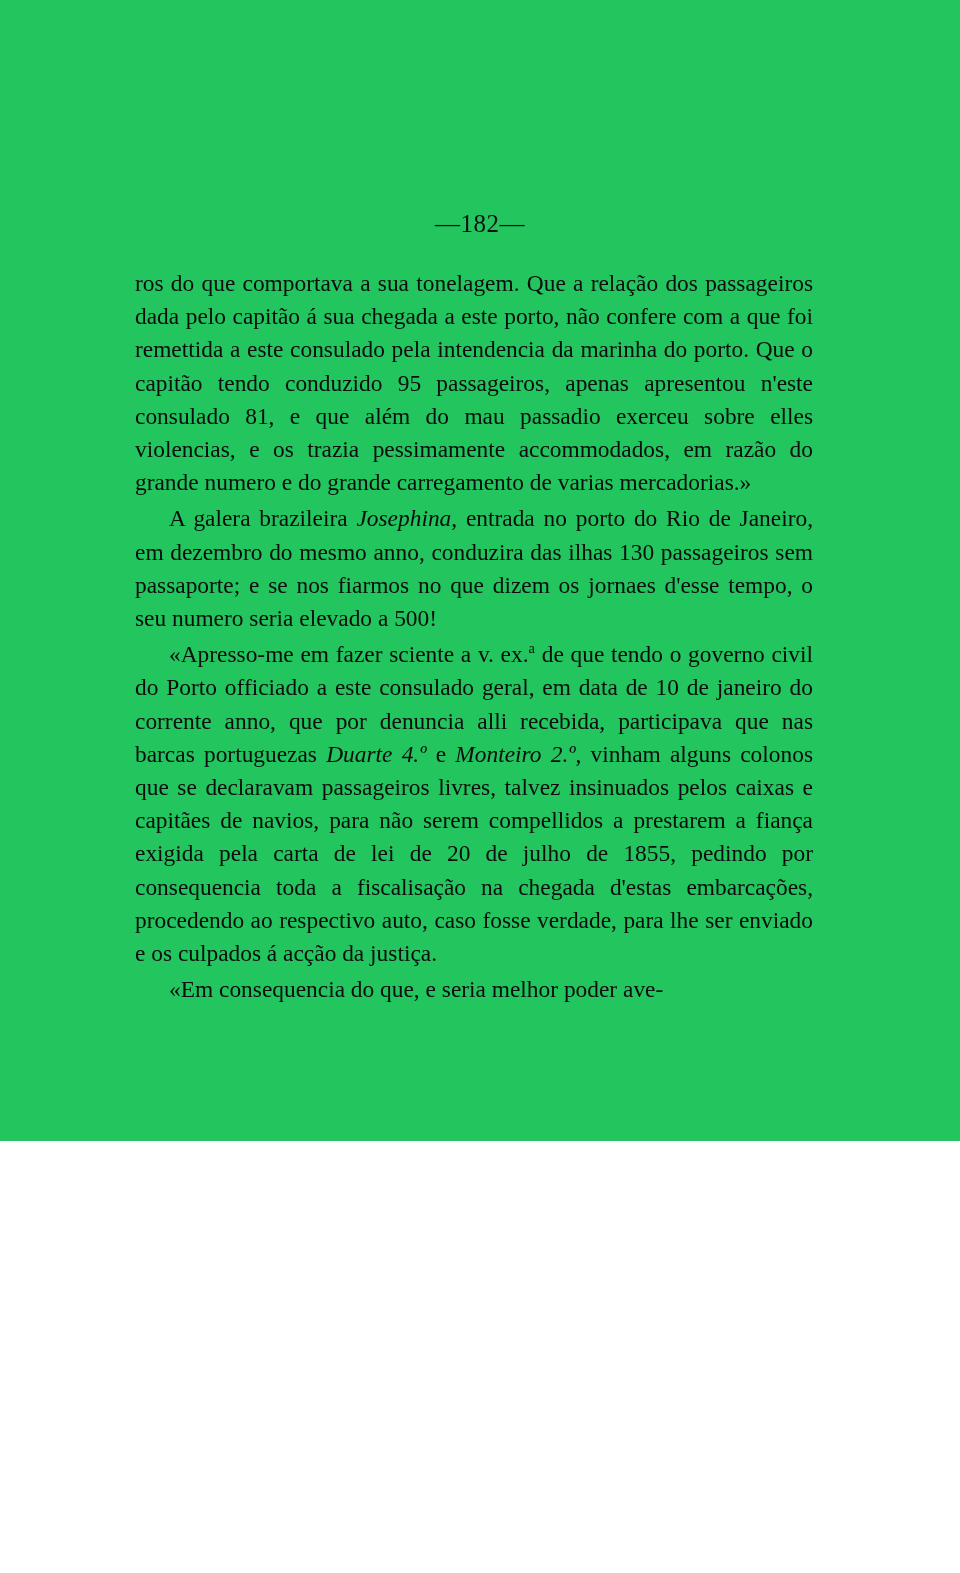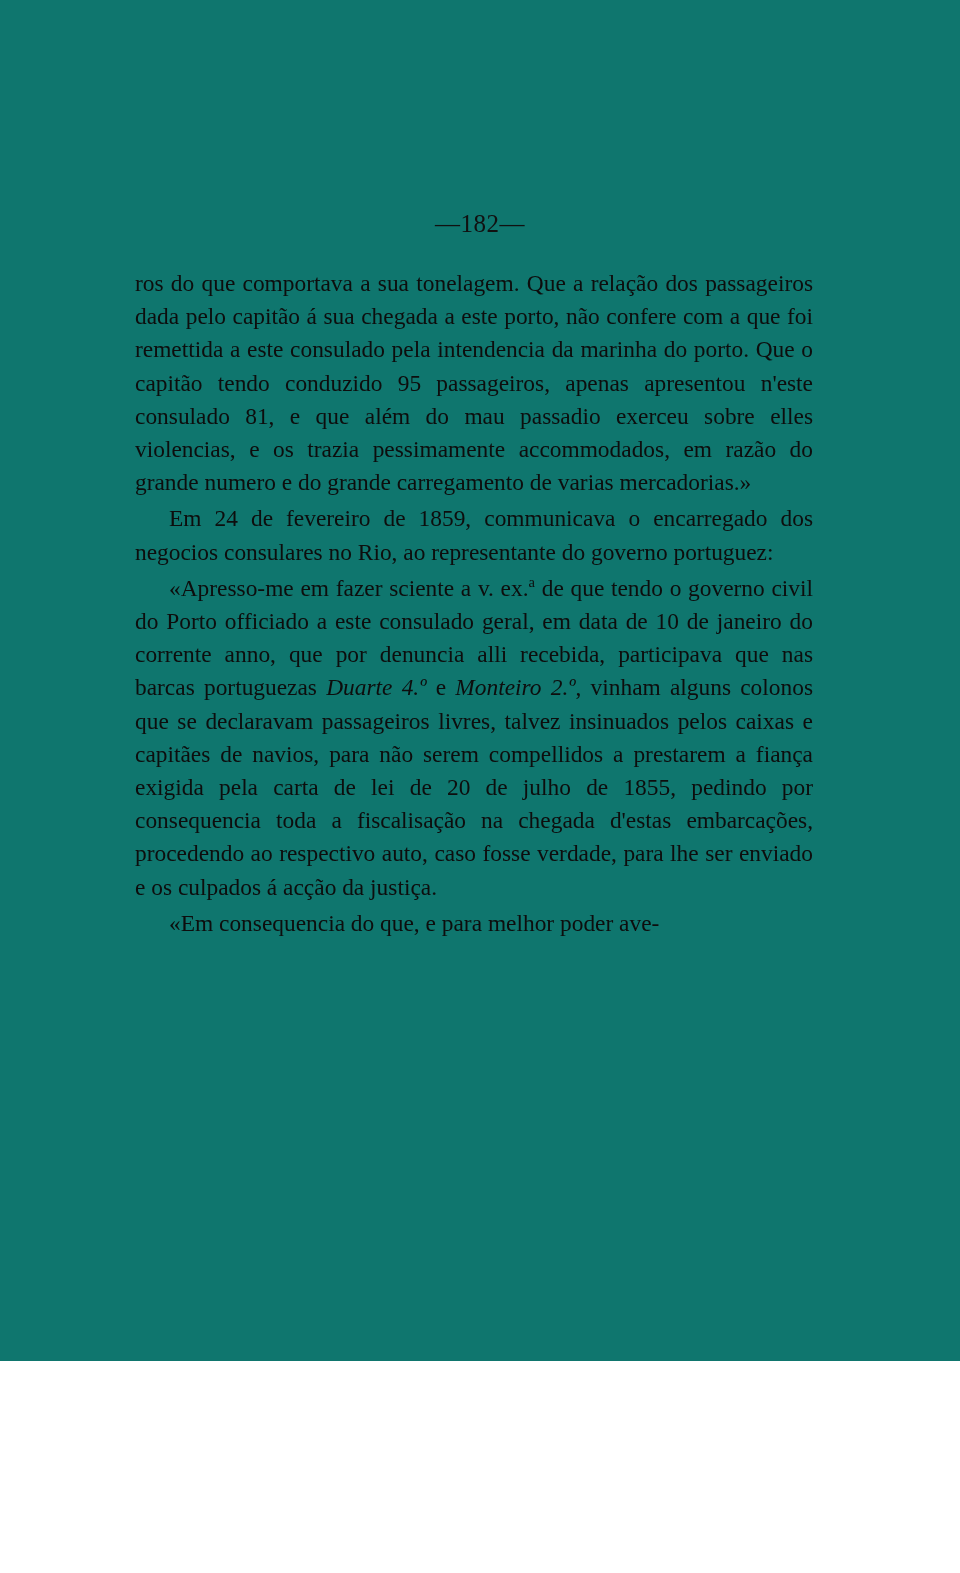--- a/index.html
+++ b/index.html
@@ -13,22 +13,22 @@
     font-family: "Liberation Serif", serif;
     color: #111111;
     position: relative;
     overflow: hidden;
   }
   .page {
     position: absolute;
     left: 0;
     top: 0;
     width: 960px;
-    height: 1361px;
-    background: #0f766e;
+    height: 1141px;
+    background: #22c55e;
   }
   .page-number {
     position: absolute;
     top: 210px;
     left: 0;
     width: 960px;
     text-align: center;
     font-size: 25px;
     letter-spacing: 0.5px;
     font-family: "Liberation Serif", serif;
@@ -65,23 +65,23 @@
 <body>
 
 <div class="page">
 
   <div class="page-number">—182—</div>
 
   <div class="body-text">
 
     <p class="first">ros do que comportava a sua tonelagem. Que a relação dos passageiros dada pelo capitão á sua chegada a este porto, não confere com a que foi remettida a este consulado pela intendencia da marinha do porto. Que o capitão tendo conduzido 95 passageiros, apenas apresentou n'este consulado 81, e que além do mau passadio exerceu sobre elles violencias, e os trazia pessimamente accommodados, em razão do grande numero e do grande carregamento de varias mercadorias.»</p>
 
+    <p>A galera brazileira <em class="it">Josephina</em>, entrada no porto do Rio de Janeiro, em dezembro do mesmo anno, conduzira das ilhas 130 passageiros sem passaporte; e se nos fiarmos no que dizem os jornaes d'esse tempo, o seu numero seria elevado a 500!</p>
 
 
-    <p>Em 24 de fevereiro de 1859, communicava o encarregado dos negocios consulares no Rio, ao representante do governo portuguez:</p>
 
     <p>«Apresso-me em fazer sciente a v. ex.<span class="sup">a</span> de que tendo o governo civil do Porto officiado a este consulado geral, em data de 10 de janeiro do corrente anno, que por denuncia alli recebida, participava que nas barcas portuguezas <em class="it">Duarte 4.º</em> e <em class="it">Monteiro 2.º</em>, vinham alguns colonos que se declaravam passageiros livres, talvez insinuados pelos caixas e capitães de navios, para não serem compellidos a prestarem a fiança exigida pela carta de lei de 20 de julho de 1855, pedindo por consequencia toda a fiscalisação na chegada d'estas embarcações, procedendo ao respectivo auto, caso fosse verdade, para lhe ser enviado e os culpados á acção da justiça.</p>
 
-    <p>«Em consequencia do que, e para melhor poder ave-</p>
+    <p>«Em consequencia do que, e seria melhor poder ave-</p>
 
   </div>
 
 </div>
 
 </body></html>

